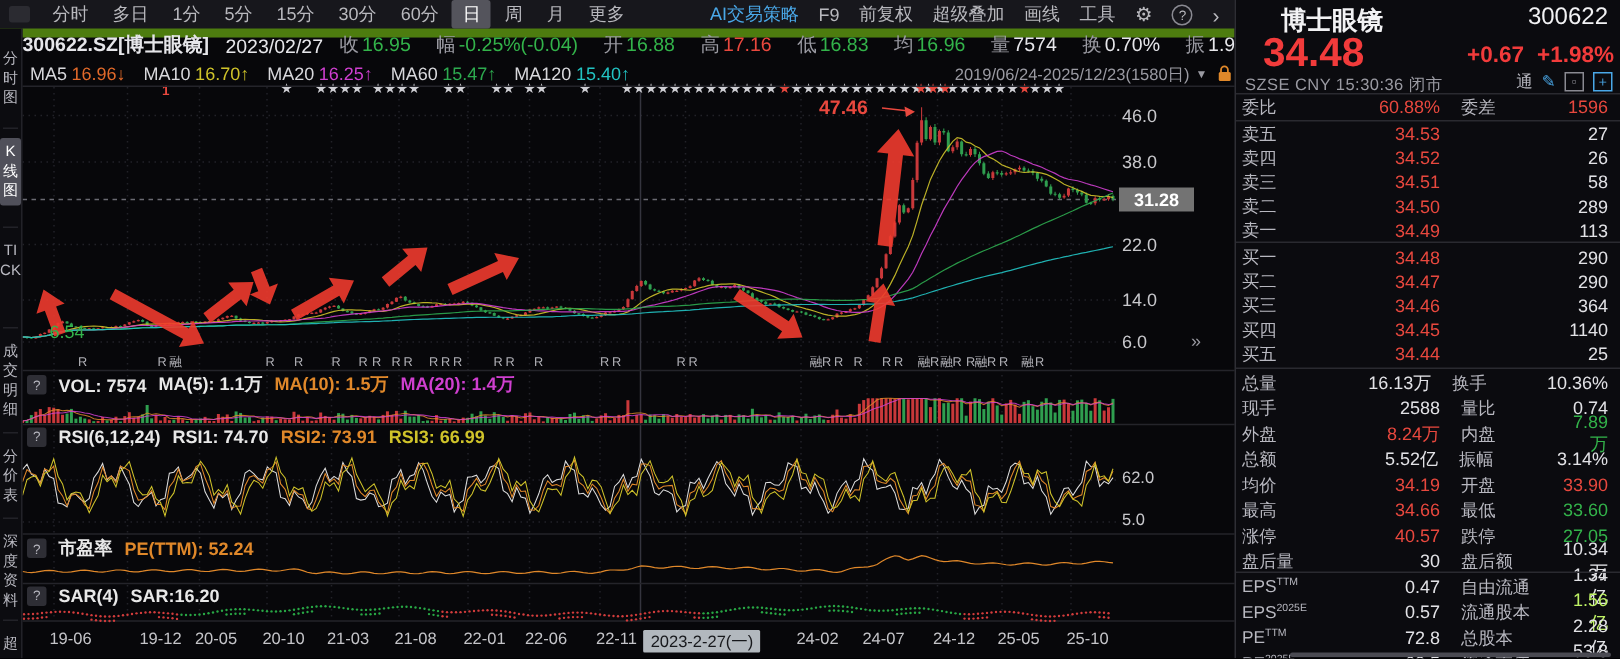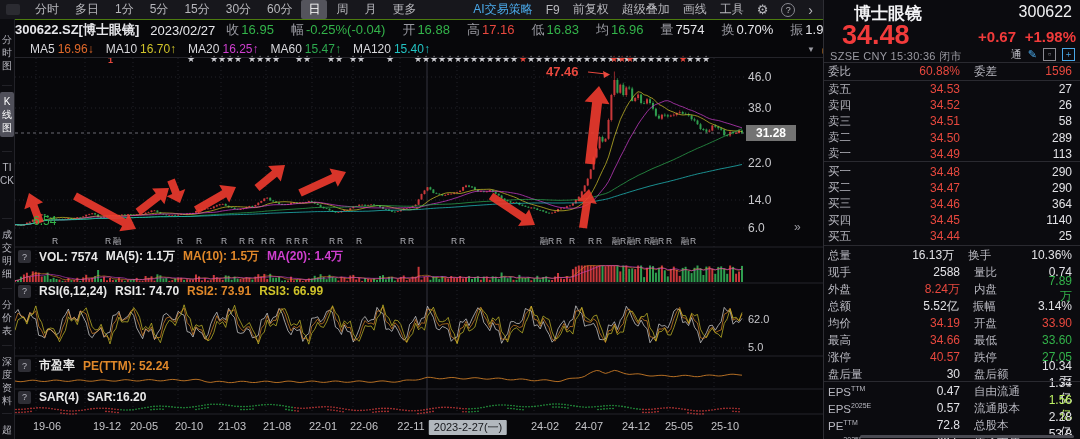--- a/index.html
+++ b/index.html
@@ -1,36 +1,36 @@
 <!DOCTYPE html>
 <html><head>
 <meta charset="utf-8">
 <style>
   html,body{margin:0;padding:0;background:#000;}
   #app{position:relative;width:1080px;height:439px;background:#07070a;overflow:hidden;
        font-family:"Liberation Sans",sans-serif;color:#ddd;font-size:12px;}
   .abs{position:absolute;}
   
   #toolbar{position:absolute;left:0;top:0;width:823px;height:19px;background:#17171c;
-           display:flex;align-items:center;border-bottom:1px solid #4d7c0f;}
+           display:flex;align-items:center;border-bottom:6px solid #4d7c0f;}
   .tb-icon{width:14px;height:11px;background:#2b2b31;margin:0 8px 0 6px;border-radius:2px;}
   .tab{padding:1px 7px;color:#b8b8bd;font-size:12px;cursor:default;border-radius:2px;}
   .tab.active{background:#54545c;color:#fff;}
   #tb-right{margin-left:auto;display:flex;align-items:center;gap:13px;padding-right:10px;}
   .circle-q{width:12px;height:12px;border:1px solid #8a8a92;border-radius:50%;font-size:9px;
             color:#b8b8bd;display:flex;align-items:center;justify-content:center;}
   
   #infobar{position:absolute;left:15px;top:20px;width:808px;height:20px;display:flex;
            align-items:center;gap:11px;font-size:13px;white-space:nowrap;}
   .fl{color:#9a9aa2;margin-right:2px;}
   .cw{color:#e6e6ea;} .cr{color:#e8483e;} .cg{color:#33b34a;}
   .wp{border:1px solid #8a8a92;border-radius:2px;font-size:7px;color:#c8c8cc;padding:1px 2px;
       margin-left:40px;}
   
-  #mabar{position:absolute;left:30px;top:41px;width:808px;height:16px;display:flex;
+  #mabar{position:absolute;left:20px;top:41px;width:808px;height:16px;display:flex;
          align-items:center;gap:12px;font-size:12px;white-space:nowrap;}
   .ma-l{color:#d8d8dc;margin-right:3px;}
   #ma-right{margin-left:auto;display:flex;align-items:center;gap:4px;color:#9a9aa2;
             font-size:11px;padding-right:4px;}
   
   #sidebar{position:absolute;left:0;top:19px;width:14px;height:420px;background:#0c0c10;
            border-right:1px solid #222228;}
   .sb-item{position:absolute;left:0;width:14px;text-align:center;color:#b8b8c0;font-size:10px;
            line-height:13px;word-break:break-all;}
   .sb-item.active{background:#50505a;color:#fff;border-radius:2px;}
@@ -861,20 +861,21 @@
 
   <div id="mabar">
     <span id="ma-items" style="display:flex;gap:12px">
         <span style="white-space:nowrap"><span class="ma-l">MA5</span><span style="color:#e0692a">16.96↓</span></span>
         <span style="white-space:nowrap"><span class="ma-l">MA10</span><span style="color:#cfc32a">16.70↑</span></span>
         <span style="white-space:nowrap"><span class="ma-l">MA20</span><span style="color:#cf3fcf">16.25↑</span></span>
         <span style="white-space:nowrap"><span class="ma-l">MA60</span><span style="color:#2daa4f">15.47↑</span></span>
         <span style="white-space:nowrap"><span class="ma-l">MA120</span><span style="color:#22c3c3">15.40↑</span></span>
       </span>
     <span id="ma-right">
+      <span>2019/06/24-2025/12/23(1580日)</span>
       <span style="font-size:8px">▼</span>
       <svg width="11" height="12" style="margin:0 2px">
         <path d="M3 5 V3.6 A2.3 2.3 0 0 1 7.6 3.6 V5" stroke="#e0882a" fill="none" stroke-width="1.2"></path>
         <rect x="1.5" y="5" width="8" height="6" rx="1" fill="#e0882a"></rect>
       </svg>
     </span>
   </div>
 
   <div id="sidebar">
       <div class="sb-item" style="top:11px;padding:3px 0">分时图</div>

